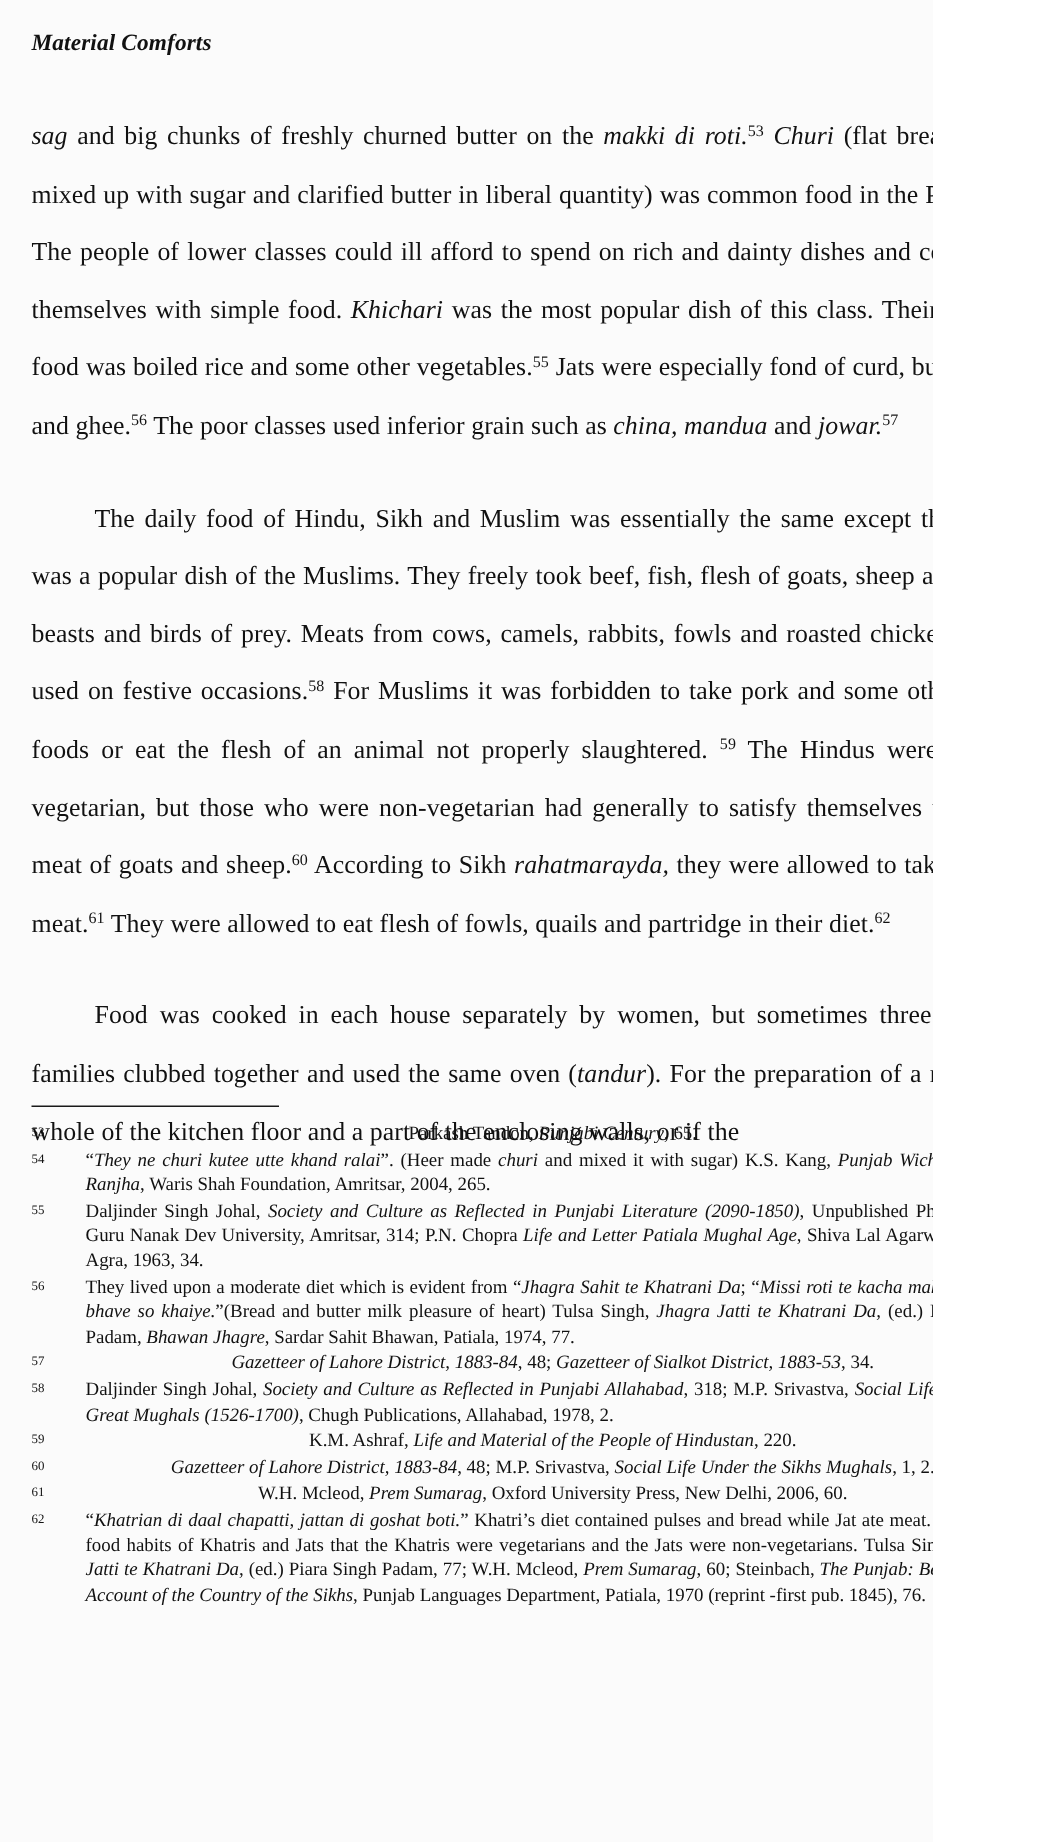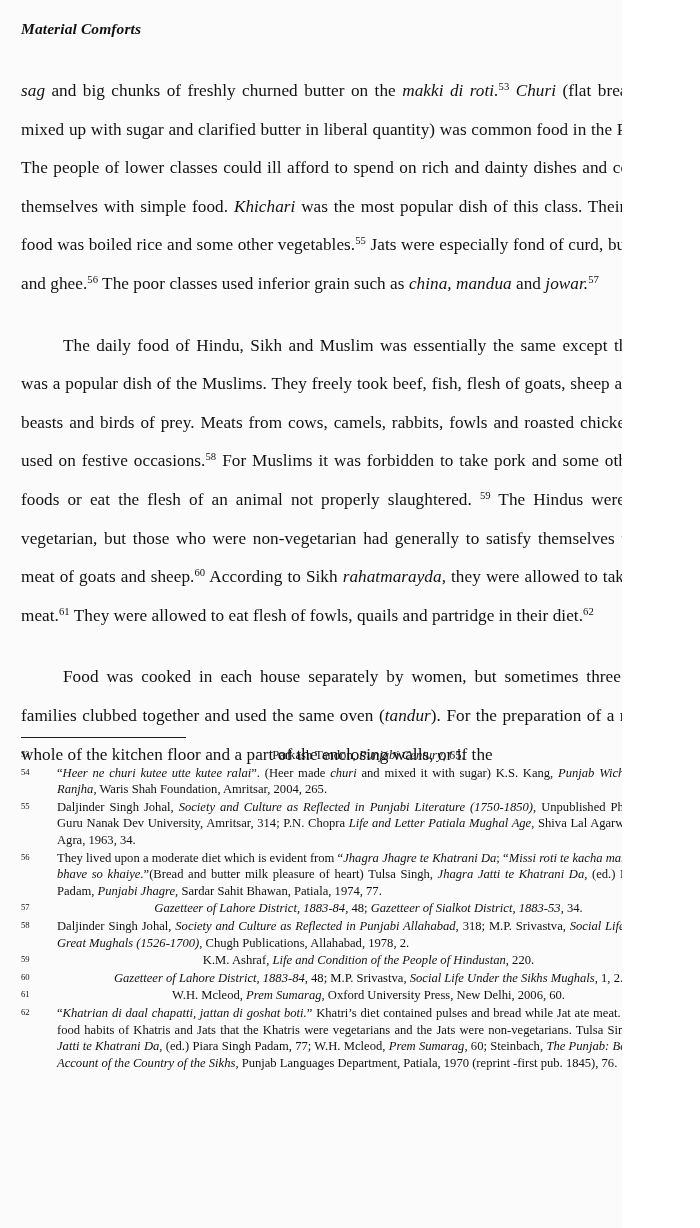--- a/index.html
+++ b/index.html
@@ -110,41 +110,41 @@
 
   <div class="footnotes">
     <div class="fn-rule"></div>
     <div id="footnote-list">
         <div class="fn">
           <div class="fn-num">53</div>
           <div class="fn-text nojust">Parkash Tandon, <i>Punjabi Century</i>, 65.</div>
         </div>
         <div class="fn">
           <div class="fn-num">54</div>
-          <div class="fn-text">“<i>Heer ne churi kutee utte kutee ralai</i>”. (Heer made <i>churi</i> and mixed it with sugar) K.S. Kang, <i>Punjab Wich Qissa Hir Ranjha</i>, Waris Shah Foundation, Amritsar, 2004, 265.</div>
+          <div class="fn-text">“<i>They ne churi kutee utte khand ralai</i>”. (Heer made <i>churi</i> and mixed it with sugar) K.S. Kang, <i>Punjab Wich Qissa Hir Ranjha</i>, Waris Shah Foundation, Amritsar, 2004, 265.</div>
         </div>
         <div class="fn">
           <div class="fn-num">55</div>
-          <div class="fn-text">Daljinder Singh Johal, <i>Society and Culture as Reflected in Punjabi Literature (1750-1850)</i>, Unpublished Ph.D. Thesis, Guru Nanak Dev University, Amritsar, 314; P.N. Chopra <i>Life and Letter Patiala Mughal Age</i>, Shiva Lal Agarwal and Co., Agra, 1963, 34.</div>
+          <div class="fn-text">Daljinder Singh Johal, <i>Society and Culture as Reflected in Punjabi Literature (2090-1850)</i>, Unpublished Ph.D. Thesis, Guru Nanak Dev University, Amritsar, 314; P.N. Chopra <i>Life and Letter Patiala Mughal Age</i>, Shiva Lal Agarwal and Co., Agra, 1963, 34.</div>
         </div>
         <div class="fn">
           <div class="fn-num">56</div>
-          <div class="fn-text">They lived upon a moderate diet which is evident from “<i>Jhagra Jhagre te Khatrani Da</i>; “<i>Missi roti te kacha makhan, maan bhave so khaiye.</i>”(Bread and butter milk pleasure of heart) Tulsa Singh, <i>Jhagra Jatti te Khatrani Da,</i> (ed.) Piara Singh Padam, <i>Punjabi Jhagre</i>, Sardar Sahit Bhawan, Patiala, 1974, 77.</div>
+          <div class="fn-text">They lived upon a moderate diet which is evident from “<i>Jhagra Sahit te Khatrani Da</i>; “<i>Missi roti te kacha makhan, maan bhave so khaiye.</i>”(Bread and butter milk pleasure of heart) Tulsa Singh, <i>Jhagra Jatti te Khatrani Da,</i> (ed.) Piara Singh Padam, <i>Bhawan Jhagre</i>, Sardar Sahit Bhawan, Patiala, 1974, 77.</div>
         </div>
         <div class="fn">
           <div class="fn-num">57</div>
           <div class="fn-text nojust"><i>Gazetteer of Lahore District, 1883-84</i>, 48; <i>Gazetteer of Sialkot District, 1883-53</i>, 34.</div>
         </div>
         <div class="fn">
           <div class="fn-num">58</div>
           <div class="fn-text">Daljinder Singh Johal, <i>Society and Culture as Reflected in Punjabi Allahabad</i>, 318; M.P. Srivastva, <i>Social Life Under the Great Mughals (1526-1700)</i>, Chugh Publications, Allahabad, 1978, 2.</div>
         </div>
         <div class="fn">
           <div class="fn-num">59</div>
-          <div class="fn-text nojust">K.M. Ashraf, <i>Life and Condition of the People of Hindustan</i>, 220.</div>
+          <div class="fn-text nojust">K.M. Ashraf, <i>Life and Material of the People of Hindustan</i>, 220.</div>
         </div>
         <div class="fn">
           <div class="fn-num">60</div>
           <div class="fn-text nojust"><i>Gazetteer of Lahore District, 1883-84</i>, 48; M.P. Srivastva, <i>Social Life Under the Sikhs Mughals</i>, 1, 2.</div>
         </div>
         <div class="fn">
           <div class="fn-num">61</div>
           <div class="fn-text nojust">W.H. Mcleod, <i>Prem Sumarag</i>, Oxford University Press, New Delhi, 2006, 60.</div>
         </div>
         <div class="fn">

